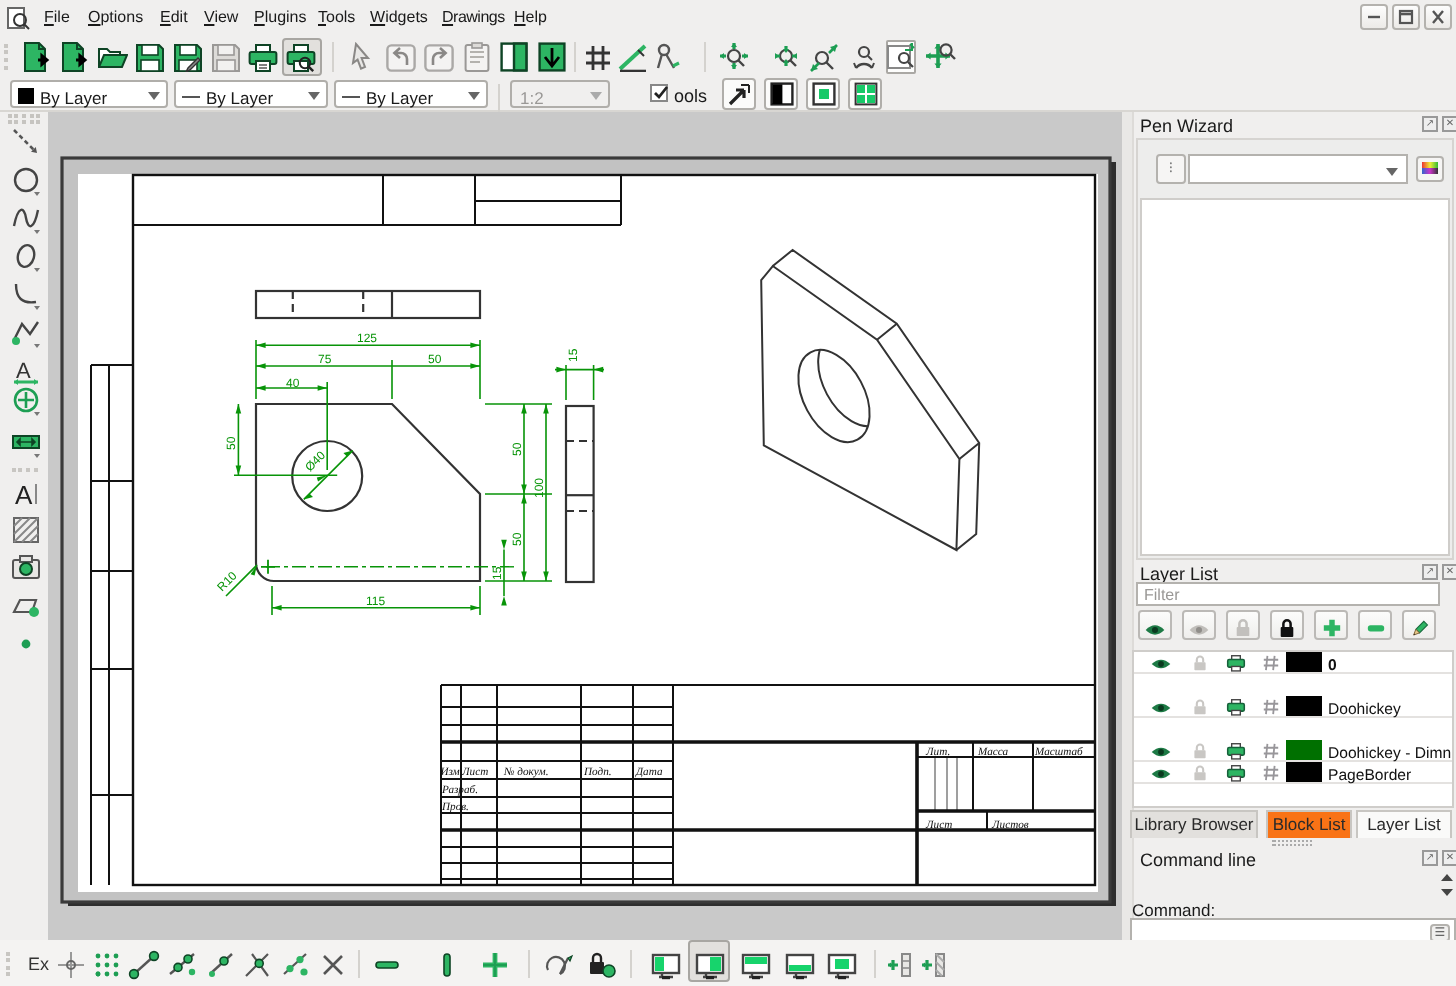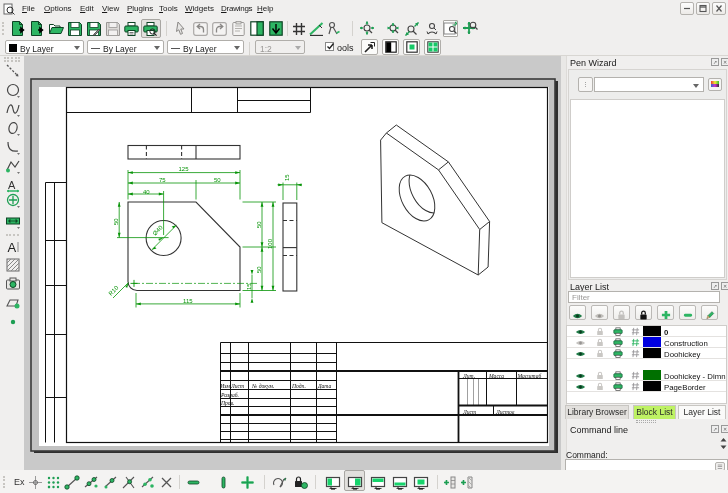--- a/index.html
+++ b/index.html
@@ -542,36 +542,20 @@
           </svg>
           <svg class="c3" width="10" height="9.5">
             <use href="#sy-prn"></use>
           </svg>
           <svg class="c4" width="9" height="9">
             <use href="#sy-hash"></use>
           </svg>
           <span class="sw" style="background:#000"></span>
           <span class="lname" style="font-weight:bold">0</span>
         </div>
-    <div class="lrow" style="top:11px">
-          <svg class="c1" width="11" height="8">
-            <use href="#sy-eyed"></use>
-          </svg>
-          <svg class="c2" width="8" height="9">
-            <use href="#sy-lockg"></use>
-          </svg>
-          <svg class="c3" width="10" height="9.5">
-            <use href="#sy-prn"></use>
-          </svg>
-          <svg class="c4" width="9" height="9">
-            <use href="#sy-hashg"></use>
-          </svg>
-          <span class="sw" style="background:#0000e0"></span>
-          <span class="lname">Construction</span>
-        </div>
     <div class="lrow" style="top:22px">
           <svg class="c1" width="11" height="8">
             <use href="#sy-eye"></use>
           </svg>
           <svg class="c2" width="8" height="9">
             <use href="#sy-lockg"></use>
           </svg>
           <svg class="c3" width="10" height="9.5">
             <use href="#sy-prn"></use>
           </svg>
@@ -610,21 +594,21 @@
           <svg class="c4" width="9" height="9">
             <use href="#sy-hash"></use>
           </svg>
           <span class="sw" style="background:#000"></span>
           <span class="lname">PageBorder</span>
         </div>
   </div>
 
   <div class="abs" style="left:0;top:349px;width:167px;height:15px;font-size:8.5px;color:#2a2a2a">
     <span class="abs" style="left:4px;top:0;width:64px;height:14px;background:#e2e0dd;border:1px solid #c8c6c2;border-bottom:none;text-align:center;line-height:13px">Library Browser</span>
-    <span class="abs" style="left:72px;top:0;width:43px;height:14px;background:#bef264;border:1px solid #c8c6c2;border-bottom:none;text-align:center;line-height:13px">Block List</span>
+    <span class="abs" style="left:72px;top:0;width:43px;height:14px;background:#f97316;border:1px solid #c8c6c2;border-bottom:none;text-align:center;line-height:13px">Block List</span>
     <span class="abs" style="left:117px;top:0;width:48px;height:14px;background:#fafaf9;border:1px solid #c8c6c2;border-bottom:none;text-align:center;line-height:13px">Layer List</span>
   </div>
 
   <div class="abs" style="left:75px;top:364px;width:20px;height:3px;border-top:1px dotted #aaa;border-bottom:1px dotted #aaa"></div>
   <div class="abs dktitle" style="left:9px;top:369px">Command line</div>
   <span class="dkbtn" style="left:150px;top:369px">↗</span>
       <span class="dkbtn" style="left:160px;top:369px">✕</span>
   <div class="abs" style="left:158px;top:380px;width:9px;height:13px;background:#f0efee">
     <svg width="9" height="13" viewBox="0 0 9 13">
           <path d="M4.5 1 L7.5 4.5 H1.5 Z" fill="#444"></path>

